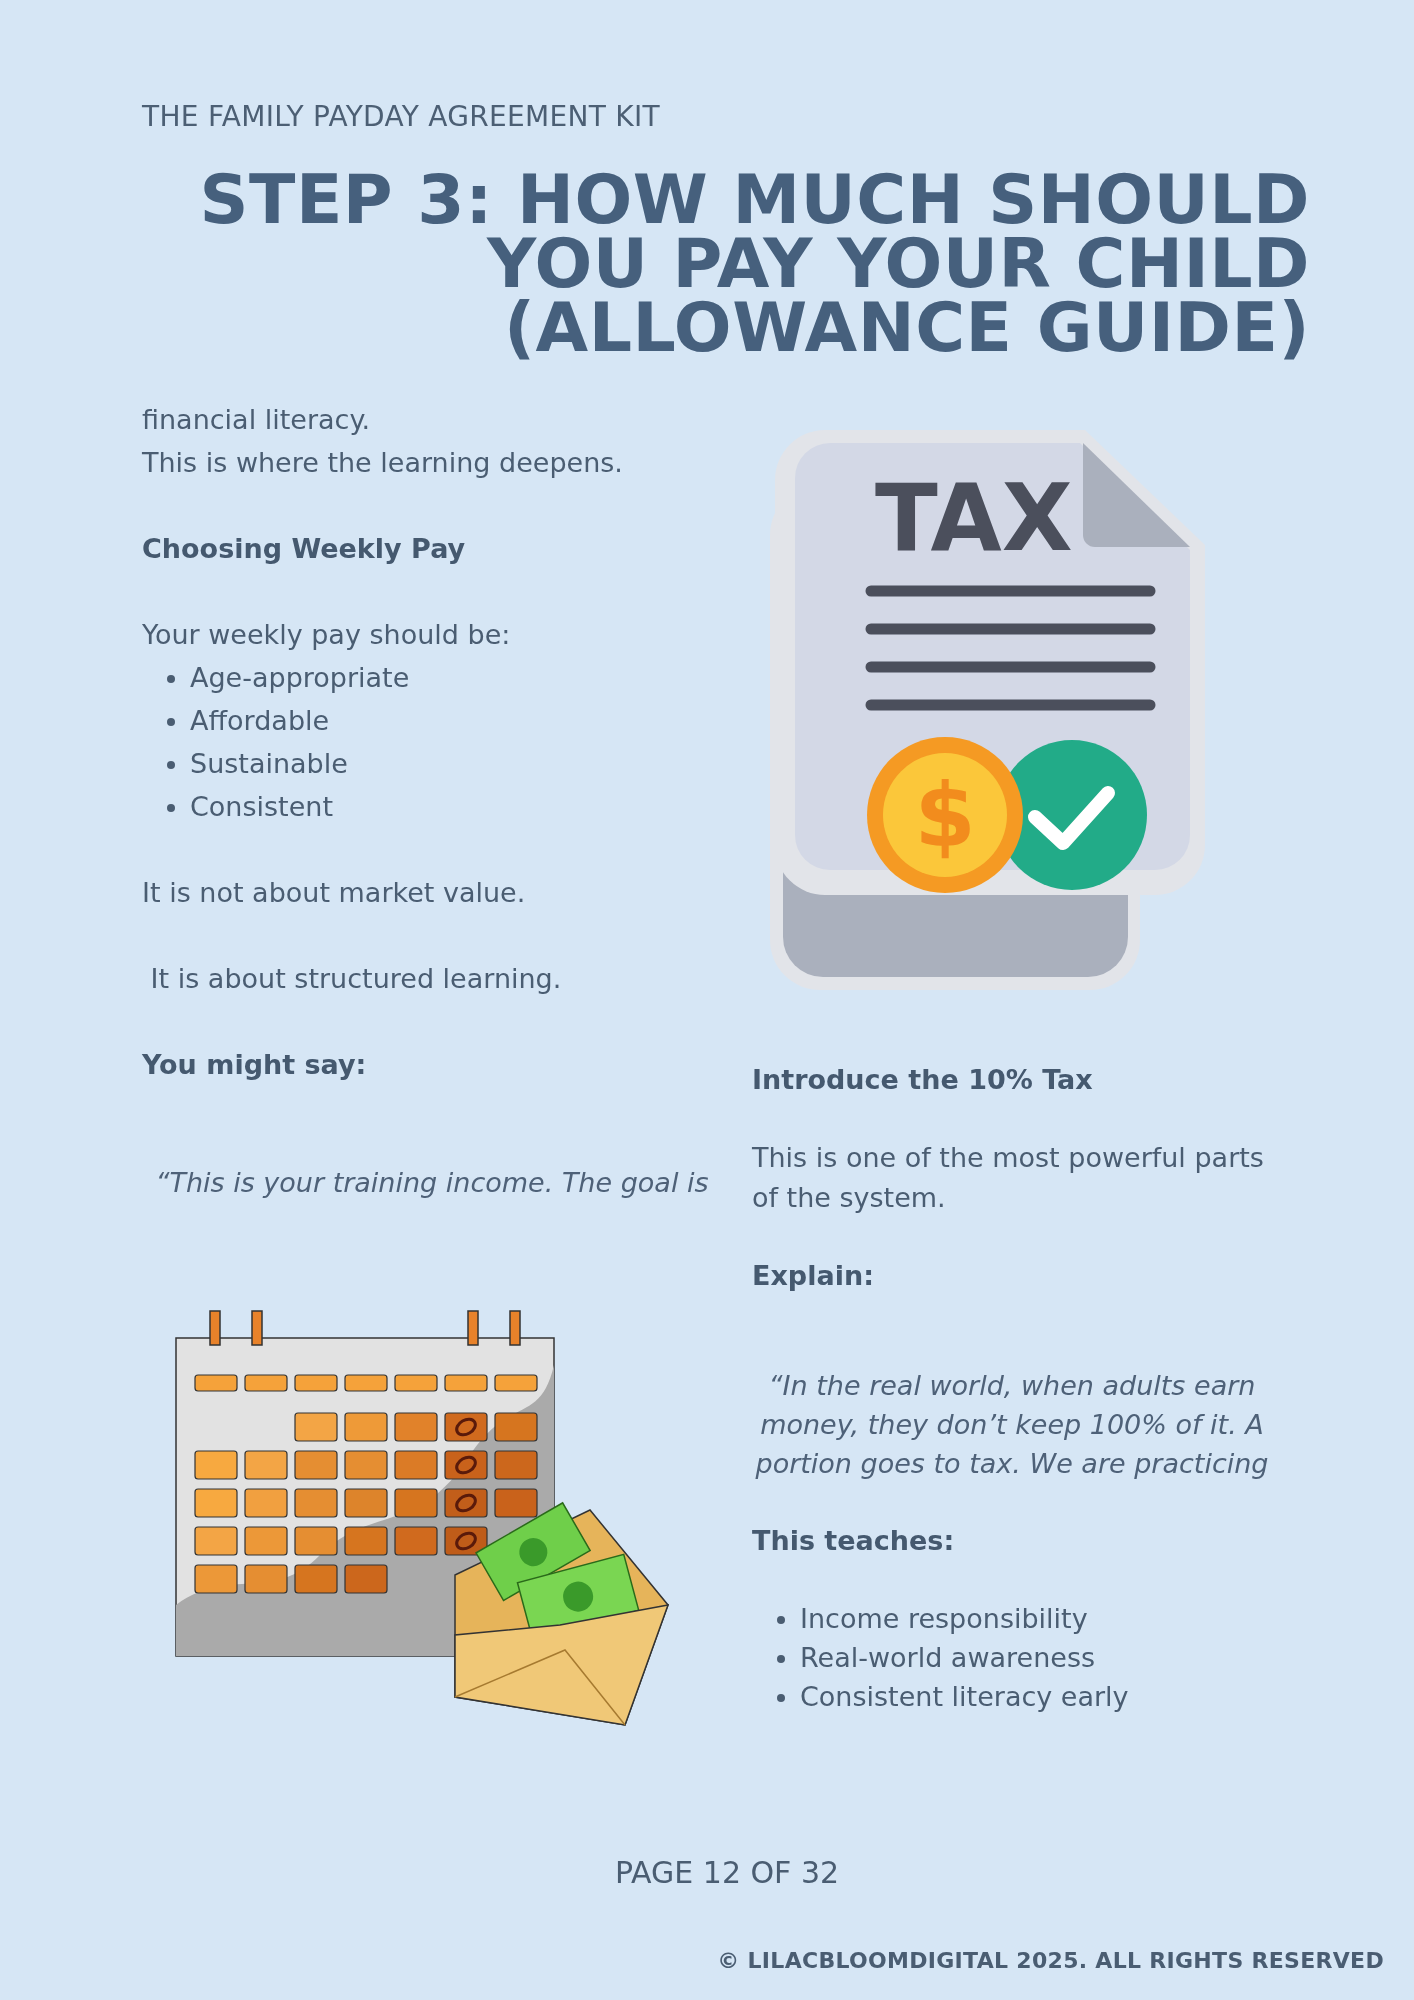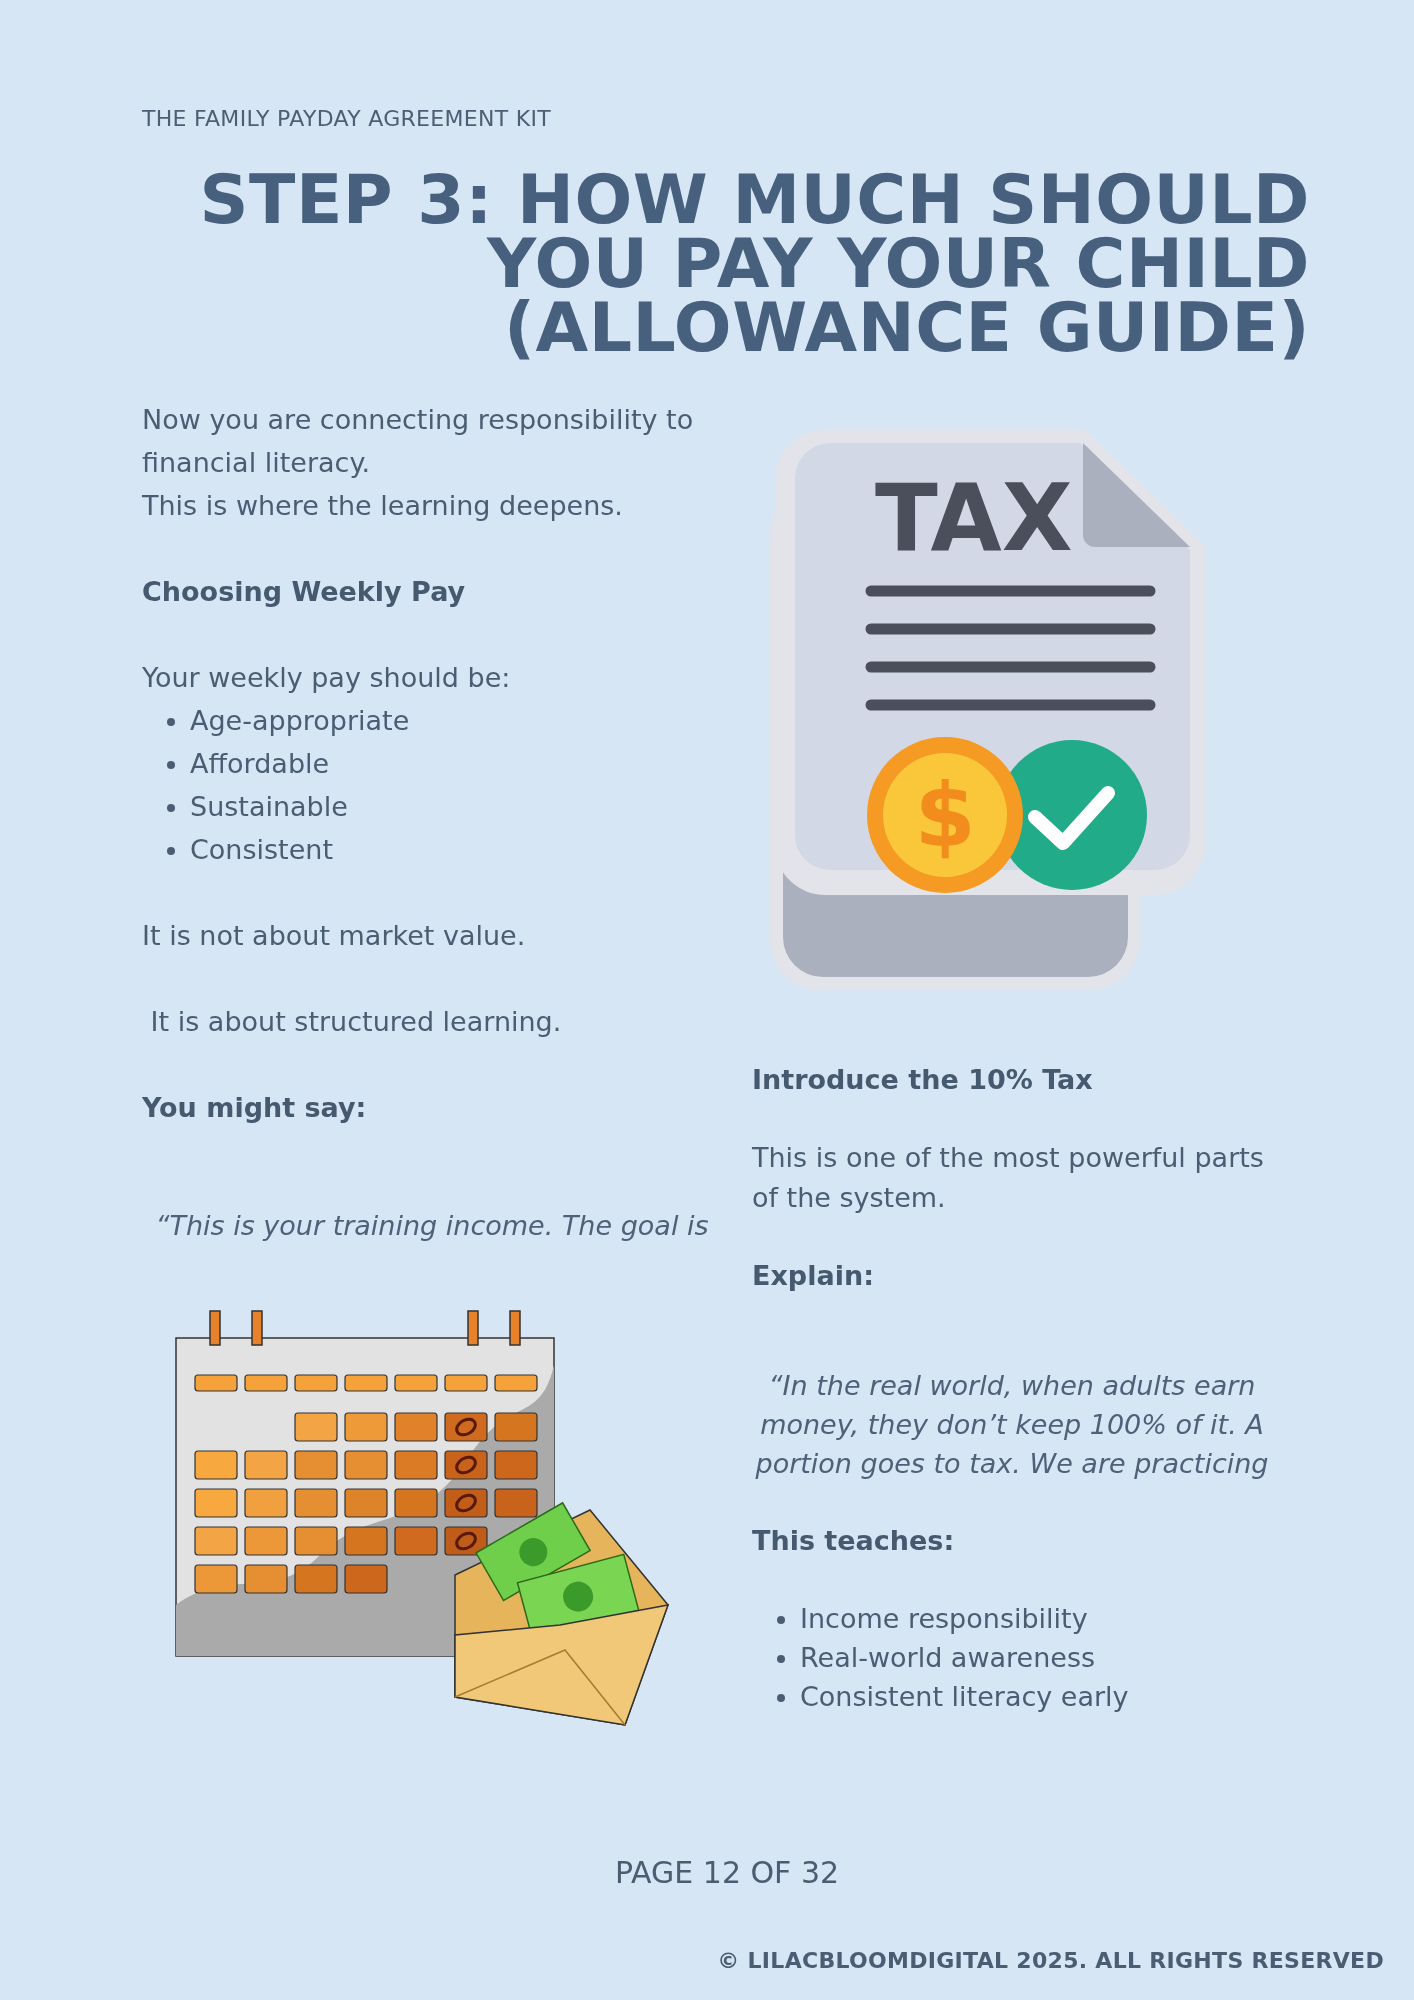--- a/index.html
+++ b/index.html
@@ -5,22 +5,22 @@
   html, body { margin: 0; padding: 0; }
   body {
     width: 1414px; height: 2000px;
     background: #d6e6f5;
     font-family: "DejaVu Sans", sans-serif;
     color: #4a5d72;
     position: relative;
     overflow: hidden;
   }
   .kit-label {
-    position: absolute; left: 142px; top: 106px;
-    font-size: 22px; letter-spacing: 0.3px; color: #4c5f74;
+    position: absolute; left: 142px; top: 100px;
+    font-size: 28px; letter-spacing: 0.3px; color: #4c5f74;
     text-transform: uppercase;
   }
   .title {
     position: absolute; left: 140px; top: 150px; width: 1170px;
     text-align: right;
     font-family: "DejaVu Sans", sans-serif;
     font-weight: bold; font-size: 68px; line-height: 64px;
     color: #46607d; letter-spacing: 0.5px;
     text-transform: uppercase;
     margin-top: 18px;
@@ -50,21 +50,20 @@
 
 <div class="kit-label">THE FAMILY PAYDAY AGREEMENT KIT</div>
 
 <div class="title">
   <div>STEP 3: HOW MUCH SHOULD</div>
   <div>YOU PAY YOUR CHILD</div>
   <div>(ALLOWANCE GUIDE)</div>
 </div>
 
 <div class="col-left">
-  <p class="p">Now you are connecting responsibility to</p>
   <p class="p">financial literacy.</p>
   <p class="p">This is where the learning deepens.</p>
   <div class="spacer"></div>
   <p class="p b">Choosing Weekly Pay</p>
   <div class="spacer"></div>
   <p class="p">Your weekly pay should be:</p>
   <ul class="bul">
     <li>Age-appropriate</li>
     <li>Affordable</li>
     <li>Sustainable</li>

